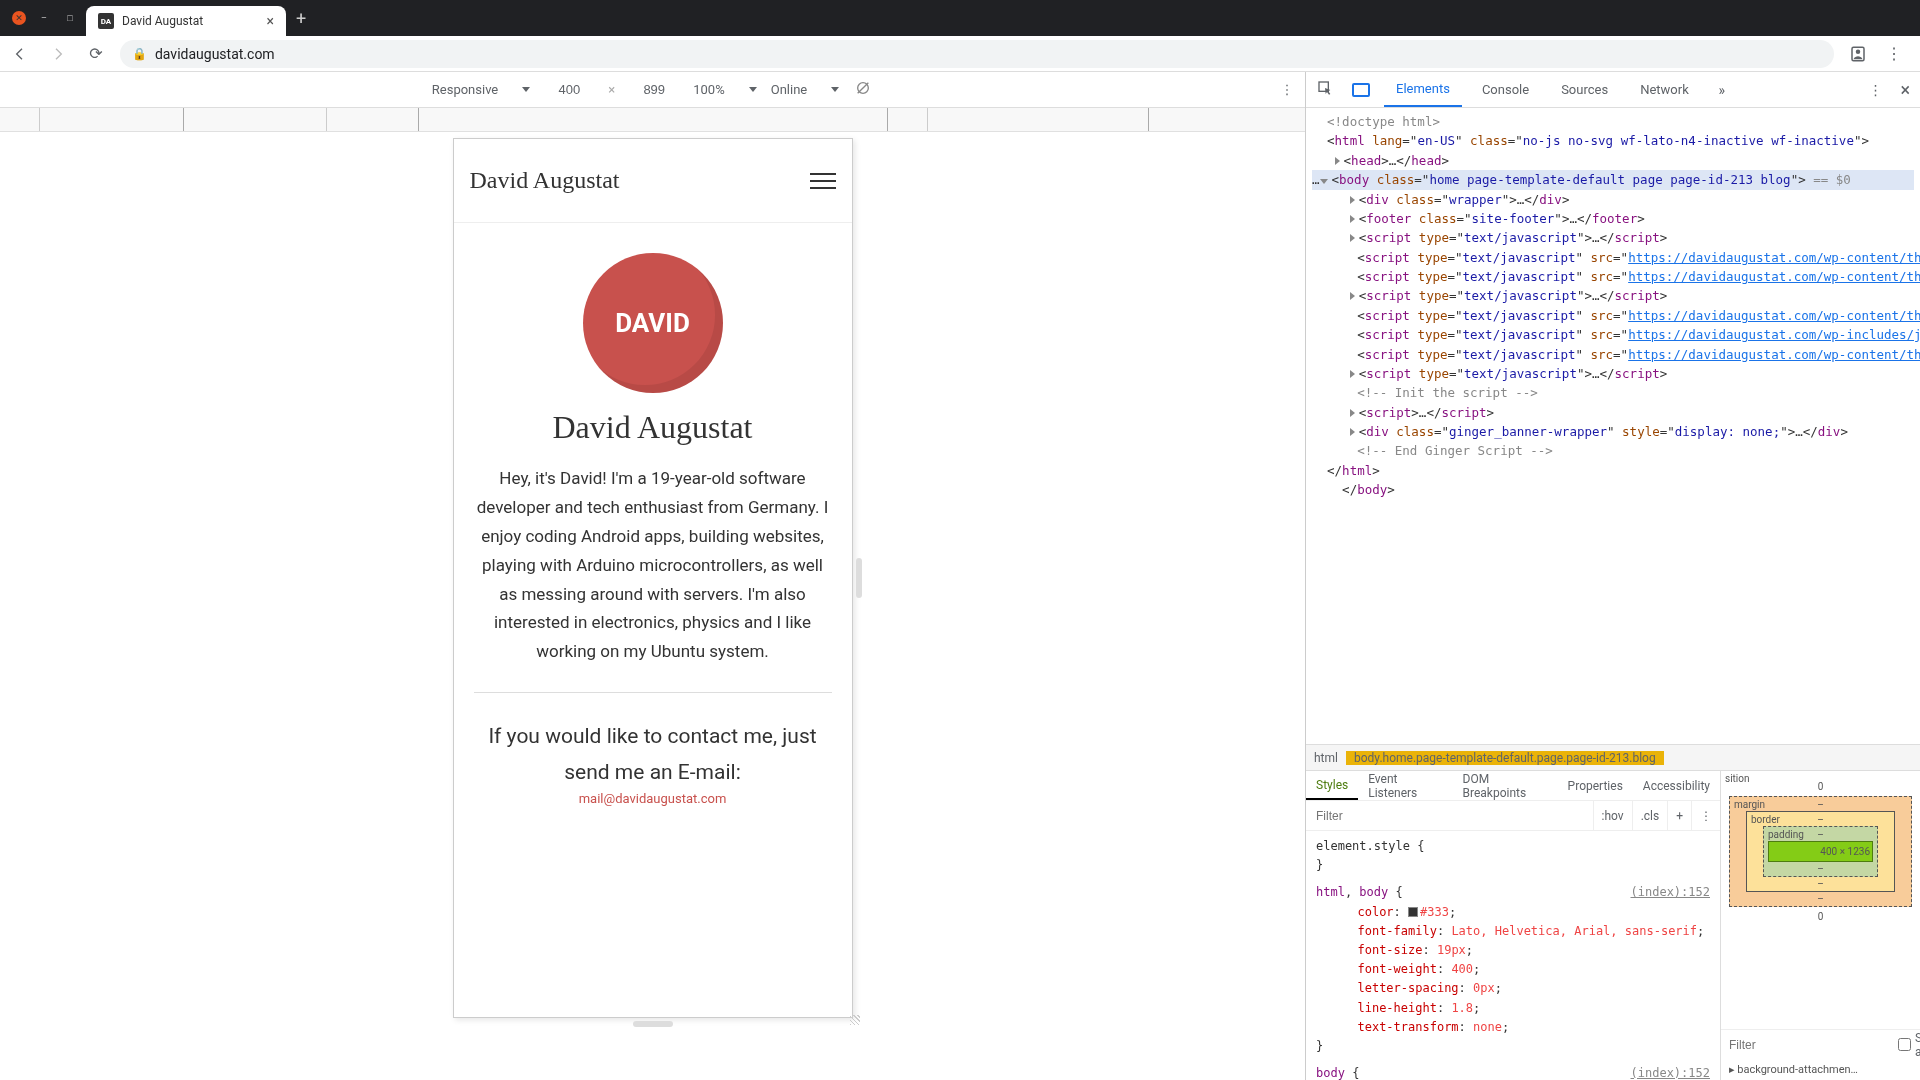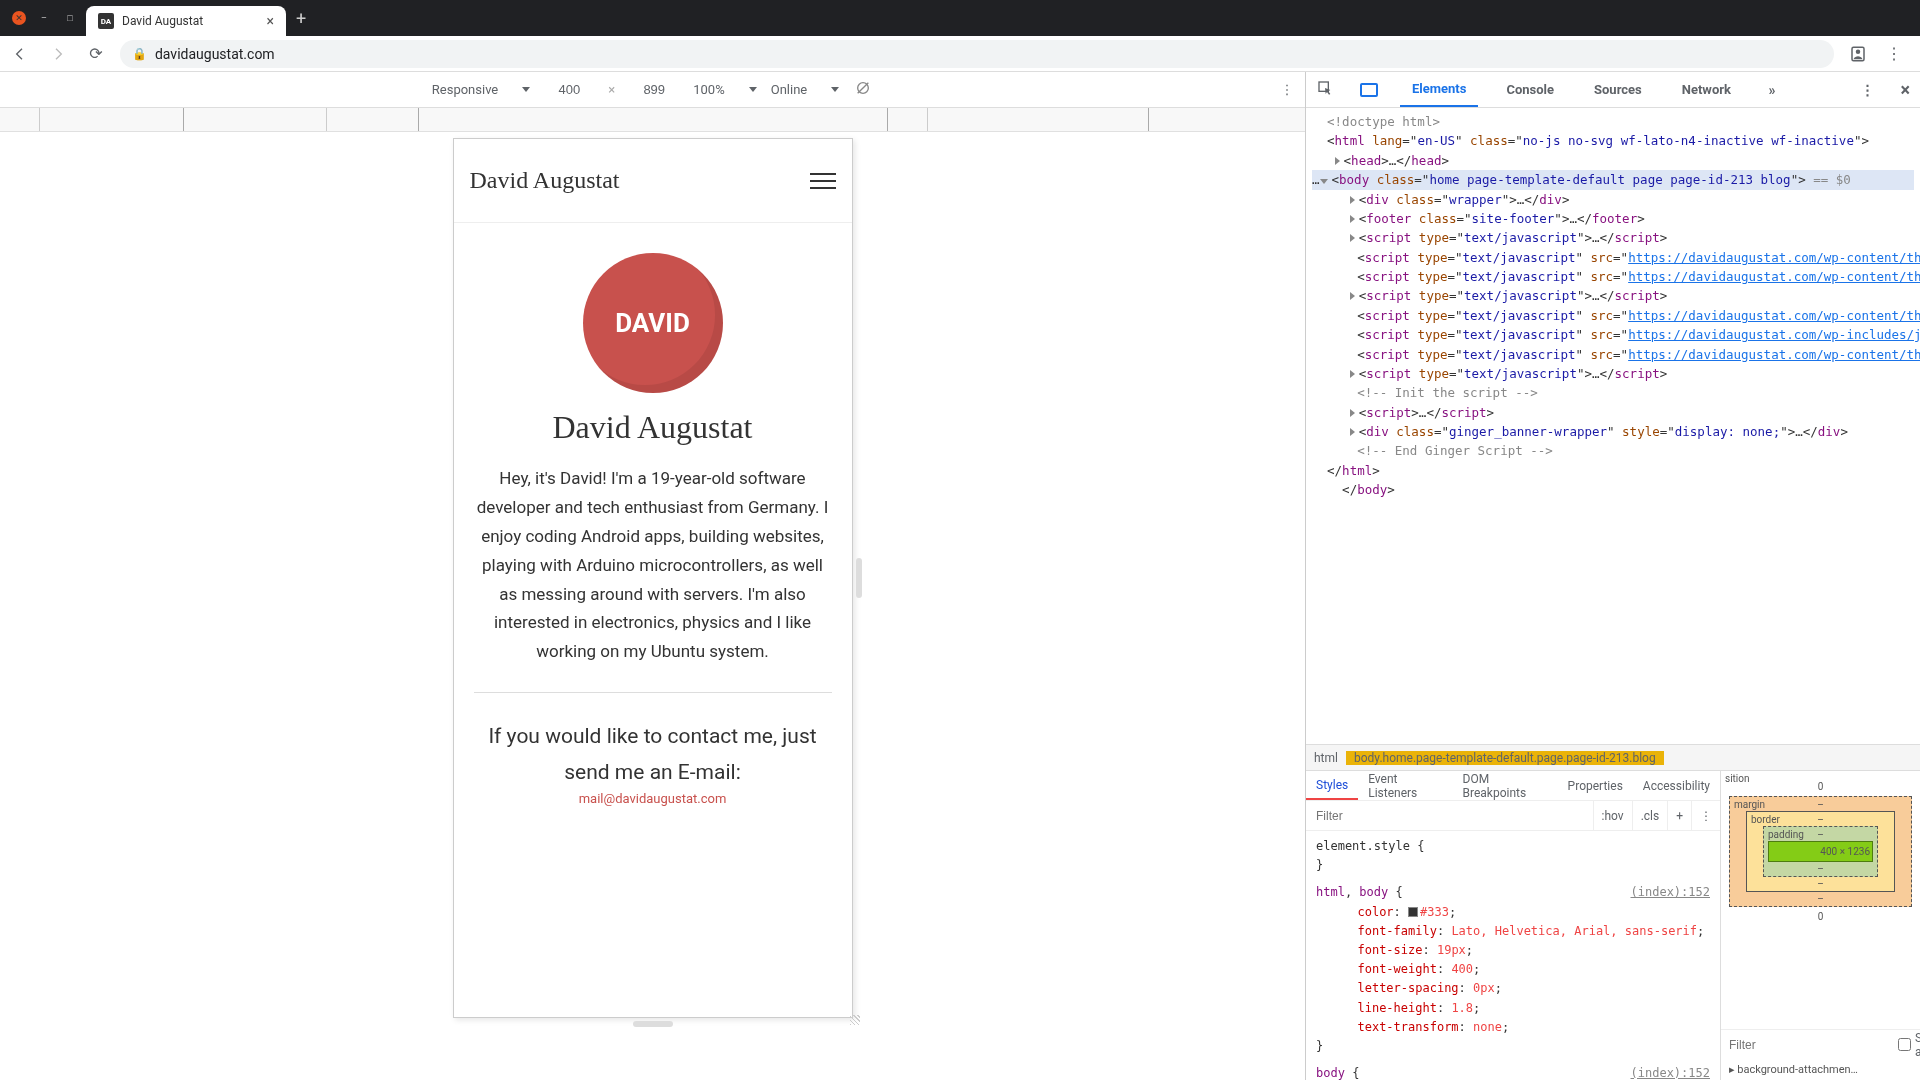--- a/index.html
+++ b/index.html
@@ -152,21 +152,21 @@
 }
 .big-name { font-size:32px; font-family:Georgia,serif; margin:16px 0 18px; }
 .bio { font-size:17px; line-height:1.7; }
 .hr { border:none; border-top:1px solid #ddd; margin:26px 0; }
 .contact { font-size:21px; line-height:1.7; }
 .mail { color:#c8514d; text-decoration:none; }
 
 
 .dt-tabs {
   height:36px; border-bottom:1px solid #ddd;
-  display:flex; align-items:center; gap:16px; padding:0 6px; font-size:13px; color:#5f6368;font-weight:bold;
+  display:flex; align-items:center; gap:8px; padding:0 6px; font-size:13px; color:#5f6368;
 }
 .dt-tool-icon { width:26px; text-align:center; font-size:14px; }
 .toggle-device-icon {
   width:18px;height:14px;border:2px solid #1a73e8;border-radius:2px;position:relative;margin:0 6px;
 }
 .dt-tab { padding:0 12px; height:100%; display:flex; align-items:center; cursor:pointer; }
 .dt-tab.active { color:#1a73e8; border-bottom:2px solid #1a73e8; }
 .dt-spacer { flex:1; }
 .dt-close { font-size:18px; padding:0 4px; }
 
@@ -192,21 +192,21 @@
   border-top:1px solid #ddd; display:flex; height:310px;
 }
 .styles-col { flex:1; display:flex; flex-direction:column; min-width:0; }
 .box-col { width:200px; border-left:1px solid #ddd; display:flex; flex-direction:column; }
 
 .sub-tabs {
   height:30px; display:flex; align-items:center; font-size:12px; color:#5f6368;
   border-bottom:1px solid #eee;
 }
 .sub-tabs .st { padding:0 10px; height:100%; display:flex; align-items:center; }
-.sub-tabs .st.active { color:#1d4ed8; border-bottom:2px solid #ef4444; }
+.sub-tabs .st.active { color:#4d7c0f; border-bottom:2px solid #000000; }
 .filter-row {
   height:30px; display:flex; align-items:center; border-bottom:1px solid #eee;
   font-size:12px; color:#5f6368;
 }
 .filter-row input { flex:1; border:none; padding:0 10px; font-size:12px; outline:none; }
 .filter-row .chip { padding:0 8px; border-left:1px solid #eee; height:100%; display:flex; align-items:center; }
 
 .css-rules {
   flex:1; overflow:auto; font-family:Menlo,Consolas,monospace; font-size:12px;
   padding:6px 10px; color:#333; line-height:1.6;

